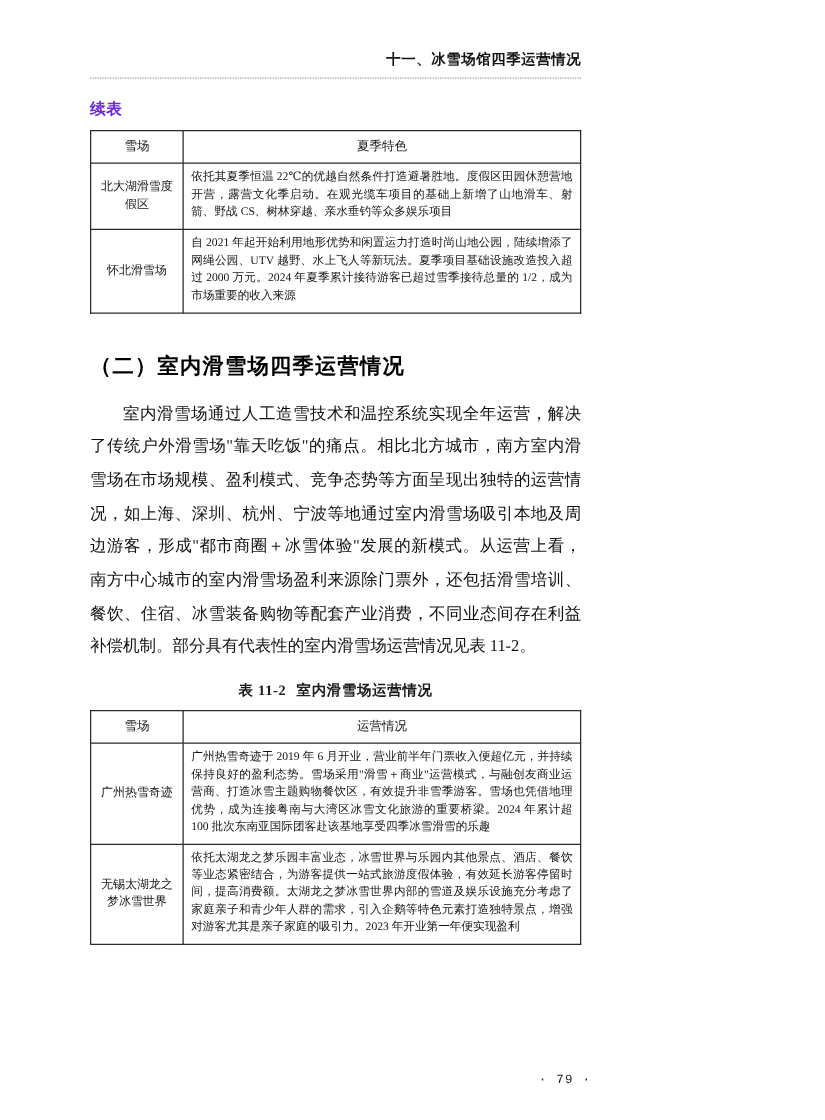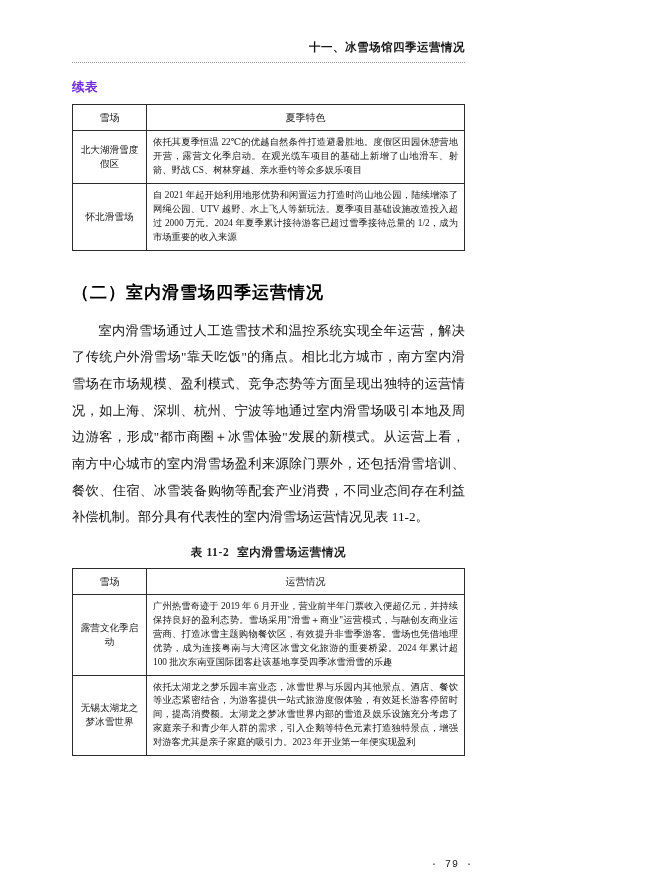--- a/index.html
+++ b/index.html
@@ -174,21 +174,21 @@
         <col>
       </colgroup>
     <thead>
       <tr>
         <th>雪场</th>
         <th>运营情况</th>
       </tr>
     </thead>
     <tbody>
       <tr>
-        <td class="col-name">露营文化季启动</td>
+        <td class="col-name">广州热雪奇迹</td>
         <td class="col-body">广州热雪奇迹于 2019 年 6 月开业，营业前半年门票收入便超亿元，并持续保持良好的盈利态势。雪场采用"滑雪＋商业"运营模式，与融创友商业运营商、打造冰雪主题购物餐饮区，有效提升非雪季游客。雪场也凭借地理优势，成为连接粤南与大湾区冰雪文化旅游的重要桥梁。2024 年累计超 100 批次东南亚国际团客赴该基地享受四季冰雪滑雪的乐趣</td>
       </tr>
       <tr>
         <td class="col-name">无锡太湖龙之梦冰雪世界</td>
         <td class="col-body">依托太湖龙之梦乐园丰富业态，冰雪世界与乐园内其他景点、酒店、餐饮等业态紧密结合，为游客提供一站式旅游度假体验，有效延长游客停留时间，提高消费额。太湖龙之梦冰雪世界内部的雪道及娱乐设施充分考虑了家庭亲子和青少年人群的需求，引入企鹅等特色元素打造独特景点，增强对游客尤其是亲子家庭的吸引力。2023 年开业第一年便实现盈利</td>
       </tr>
     </tbody>
   </table>
 
   <div class="footer">· 79 ·</div>

